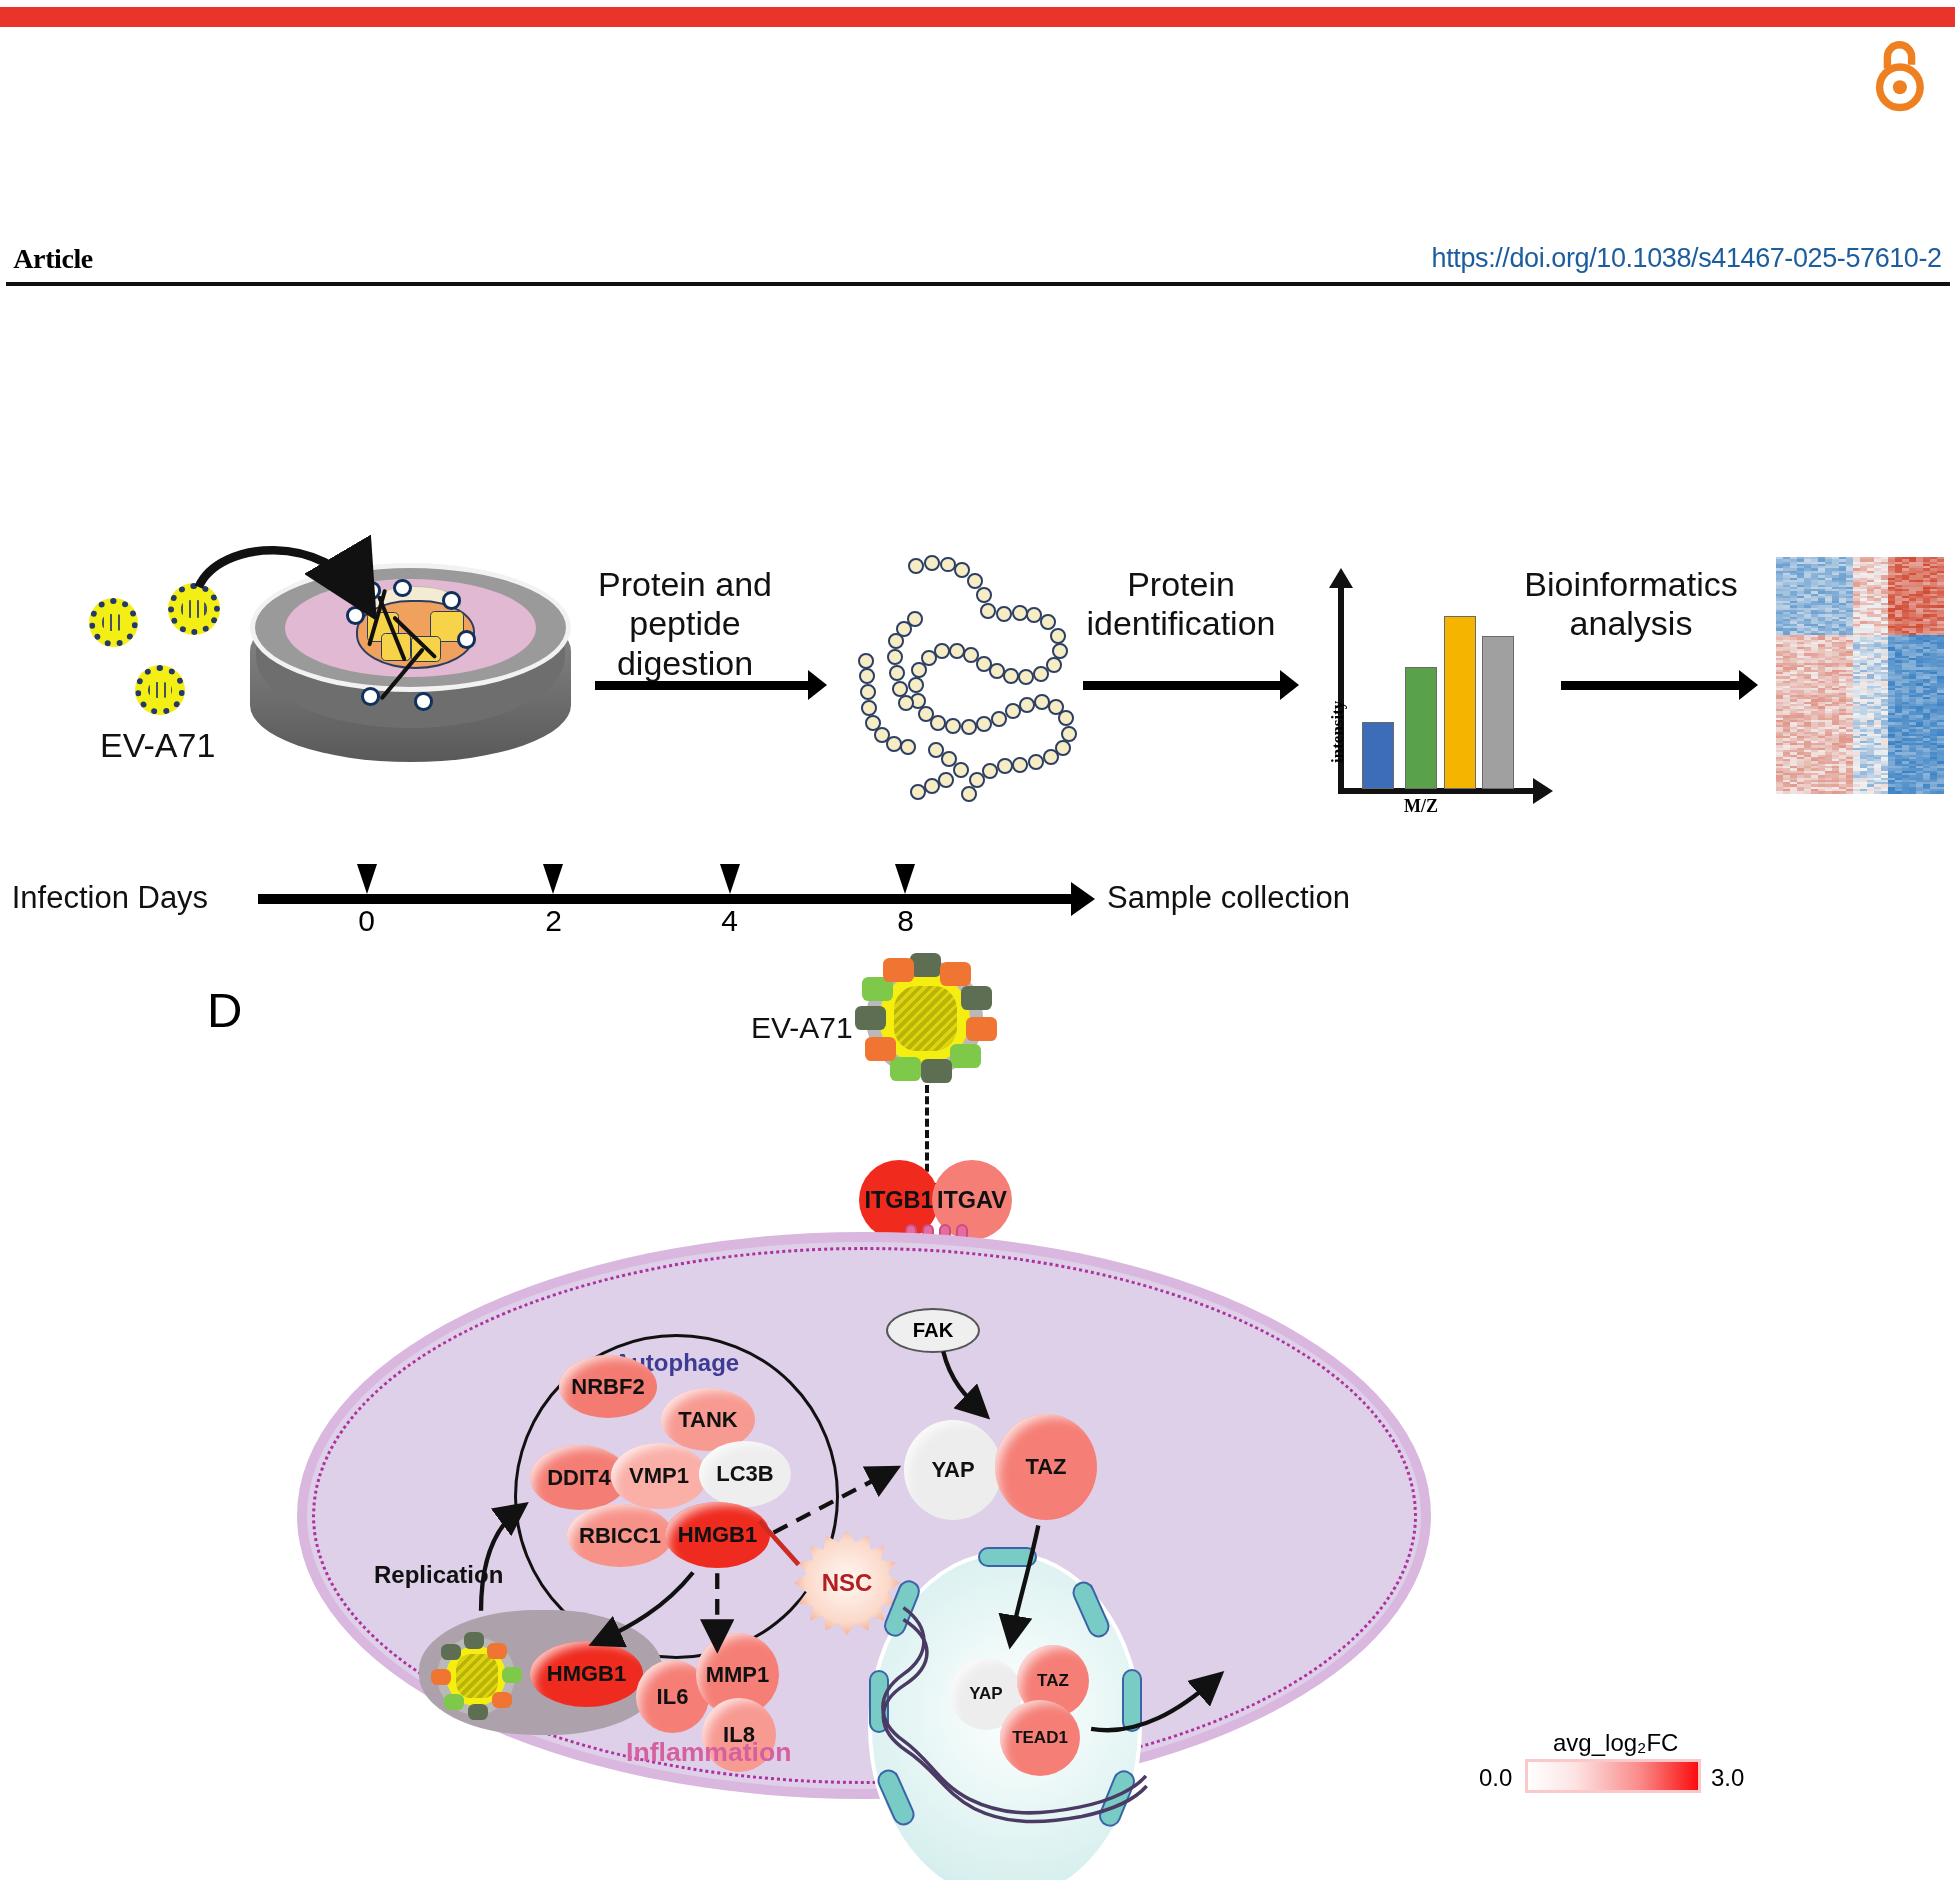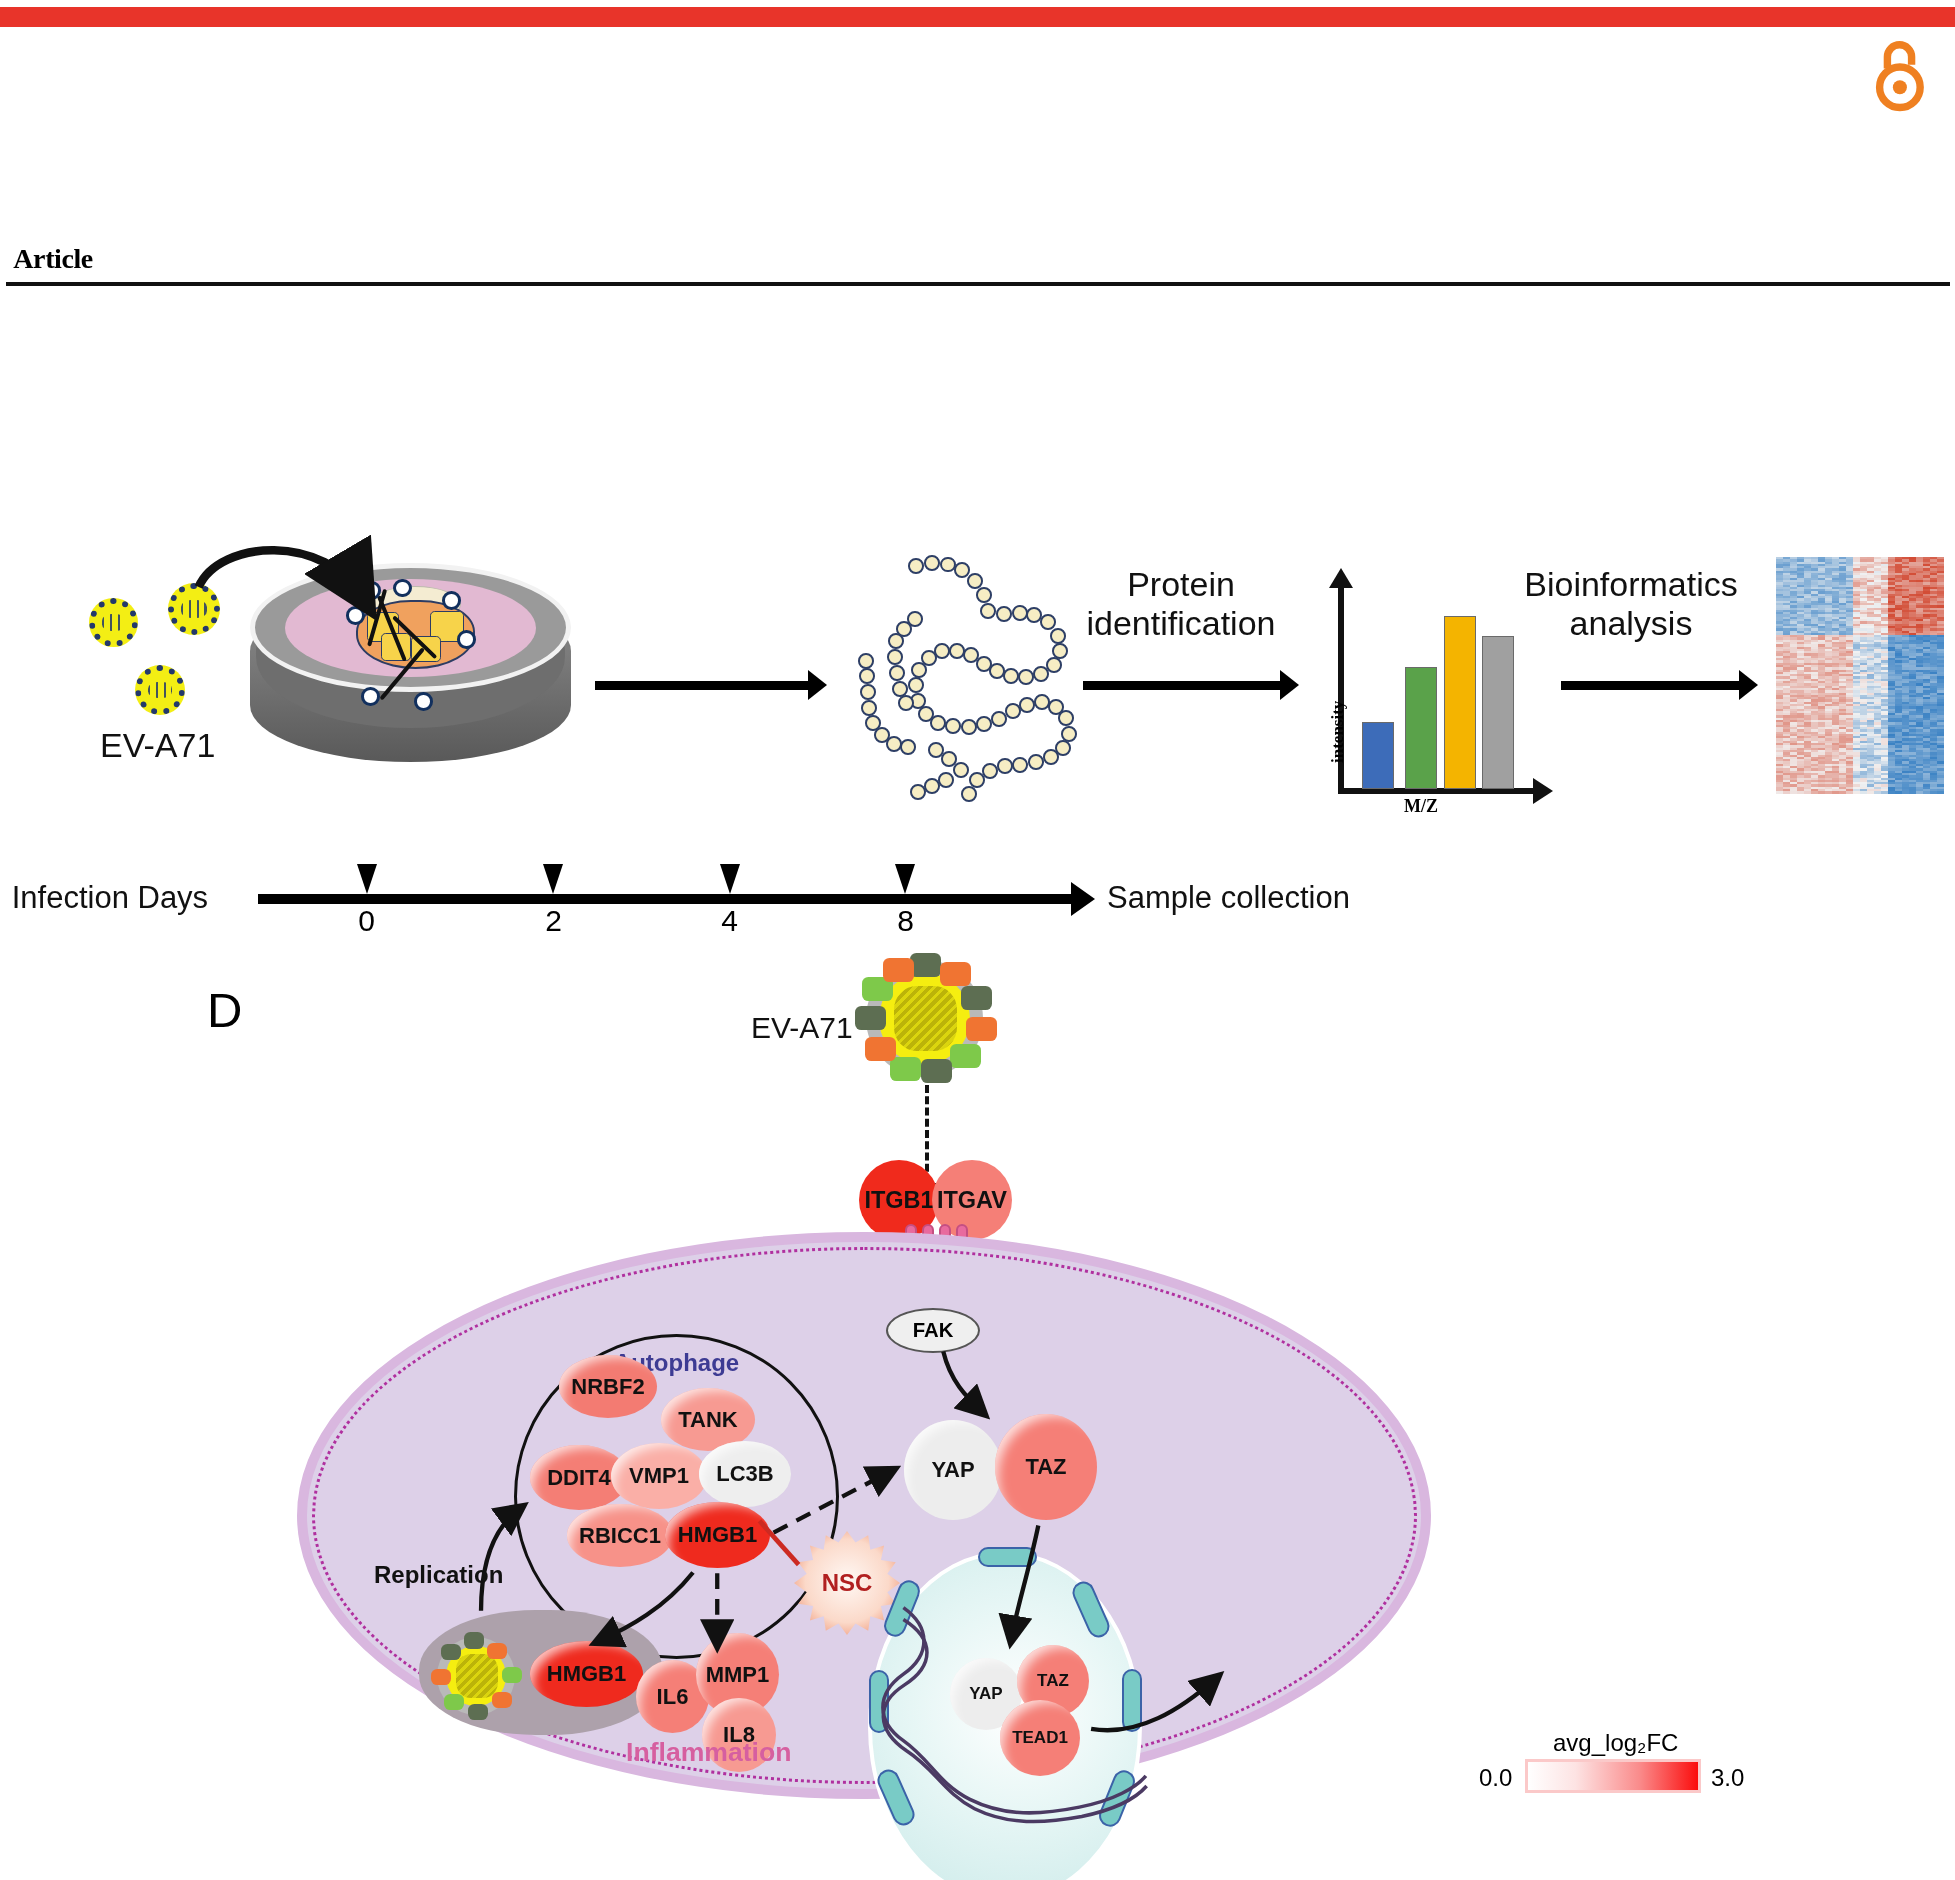--- a/index.html
+++ b/index.html
@@ -155,20 +155,21 @@
   <div class="red-rule"></div>
 
 
   <svg class="oa-logo" viewBox="0 0 130 200">
     <path d="M34 86 V56 a31 31 0 0 1 62 0 v20" fill="none" stroke="#ef8021" stroke-width="19"></path>
     <circle cx="66" cy="134" r="52" fill="none" stroke="#ef8021" stroke-width="19"></circle>
     <circle cx="66" cy="134" r="18" fill="#ef8021"></circle>
   </svg>
 
   <div class="article-word">Article</div>
+  <div class="doi">https://doi.org/10.1038/s41467-025-57610-2</div>
   <div class="art-rule"></div>
 
 
   <div class="virion" style="left:89px;top:598px;width:49px;height:49px;">
     <div class="virion-rna"></div>
     </div>
   <div class="virion" style="left:168px;top:583px;width:52px;height:52px;">
     <div class="virion-rna"></div>
     </div>
   <div class="virion" style="left:135px;top:665px;width:50px;height:50px;">
@@ -205,20 +206,24 @@
 
   <svg class="ovl" viewBox="0 0 4999 4808" width="1955" height="1881">
     <defs>
       <marker id="ah" markerWidth="9" markerHeight="9" refX="6" refY="4.5" orient="auto">
         <path d="M0,0 L9,4.5 L0,9 z" fill="#111"></path>
         </marker>
     </defs>
     <path d="M508 1500 C 560 1380, 830 1360, 930 1530" fill="none" stroke="#111" stroke-width="22" marker-end="url(#ah)"></path>
   </svg>
 
+  <div class="lab wf-label" style="left:544px;top:565px;width:282px;">
+    <span>Protein and peptide</span><br>
+    <span>digestion</span>
+  </div>
   <div class="arrow-h" style="left:595px;top:681px;width:215px;"></div>
 
   <div class="peptide" style="left:841px;top:555px;width:243px;height:250px;">
     <div class="bead" style="left:67px;top:3.1px;"></div>
       <div class="bead" style="left:83px;top:0px;"></div>
     <div class="bead" style="left:99px;top:1.6px;"></div>
       <div class="bead" style="left:113px;top:7px;"></div>
     <div class="bead" style="left:126px;top:18px;"></div>
       <div class="bead" style="left:135px;top:32px;"></div>
     <div class="bead" style="left:139px;top:48px;"></div>

